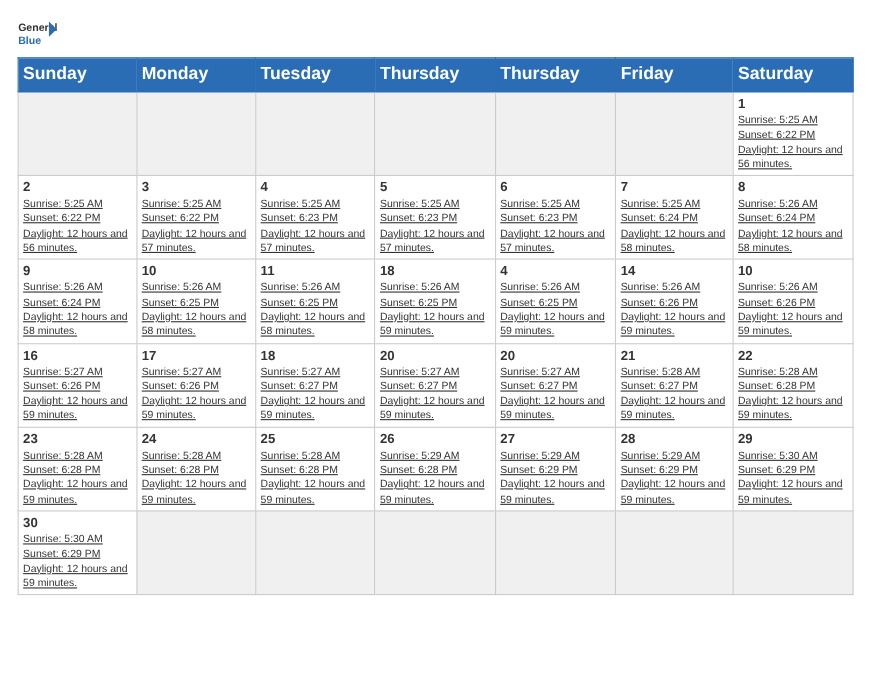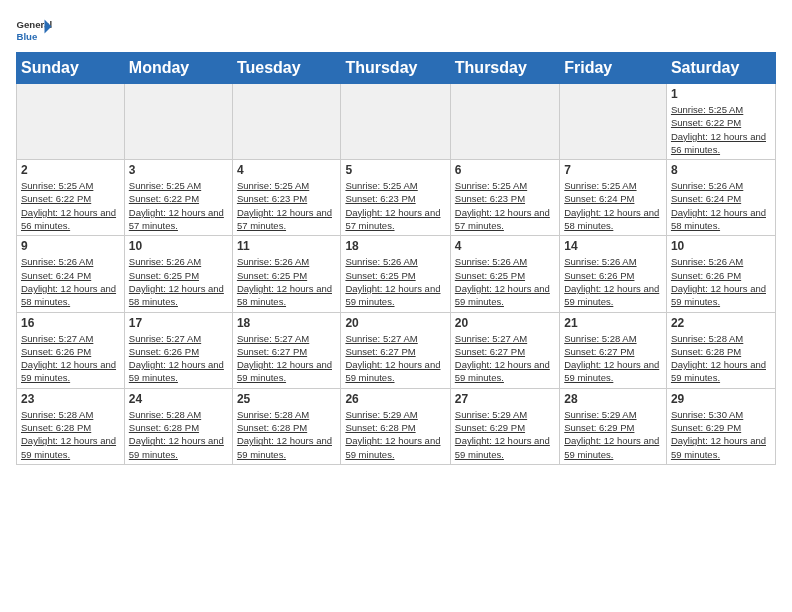--- a/index.html
+++ b/index.html
@@ -234,14 +234,26 @@
         </td>
         <td>
           <span class="day-number">28</span>
           <div class="day-info">Sunrise: 5:29 AM<br>Sunset: 6:29 PM<br>Daylight: 12 hours and 59 minutes.</div>
         </td>
         <td>
           <span class="day-number">29</span>
           <div class="day-info">Sunrise: 5:30 AM<br>Sunset: 6:29 PM<br>Daylight: 12 hours and 59 minutes.</div>
         </td>
       </tr>
+      <tr class="last-row">
+        <td>
+          <span class="day-number">30</span>
+          <div class="day-info">Sunrise: 5:30 AM<br>Sunset: 6:29 PM<br>Daylight: 12 hours and 59 minutes.</div>
+        </td>
+        <td class="empty"></td>
+        <td class="empty"></td>
+        <td class="empty"></td>
+        <td class="empty"></td>
+        <td class="empty"></td>
+        <td class="empty"></td>
+      </tr>
     </tbody>
 </table>
 
 </body></html>

